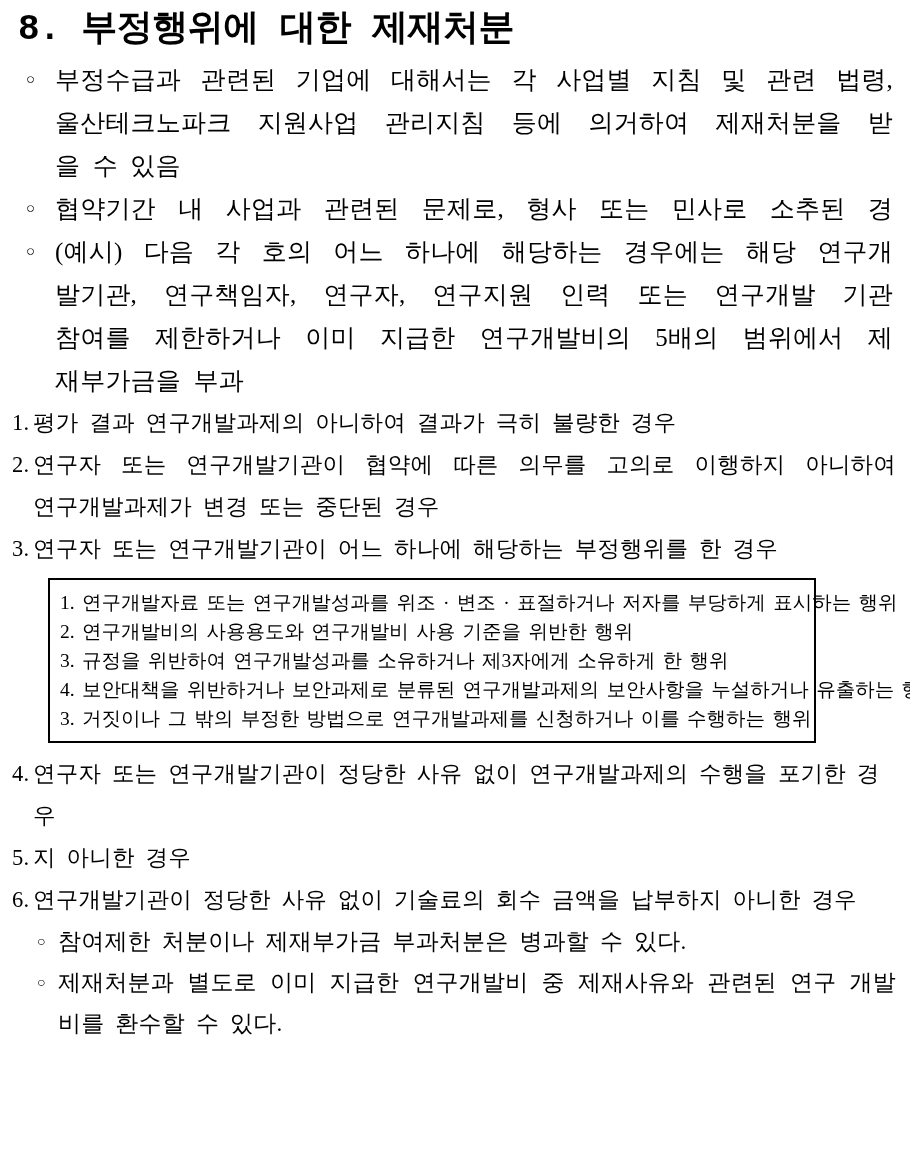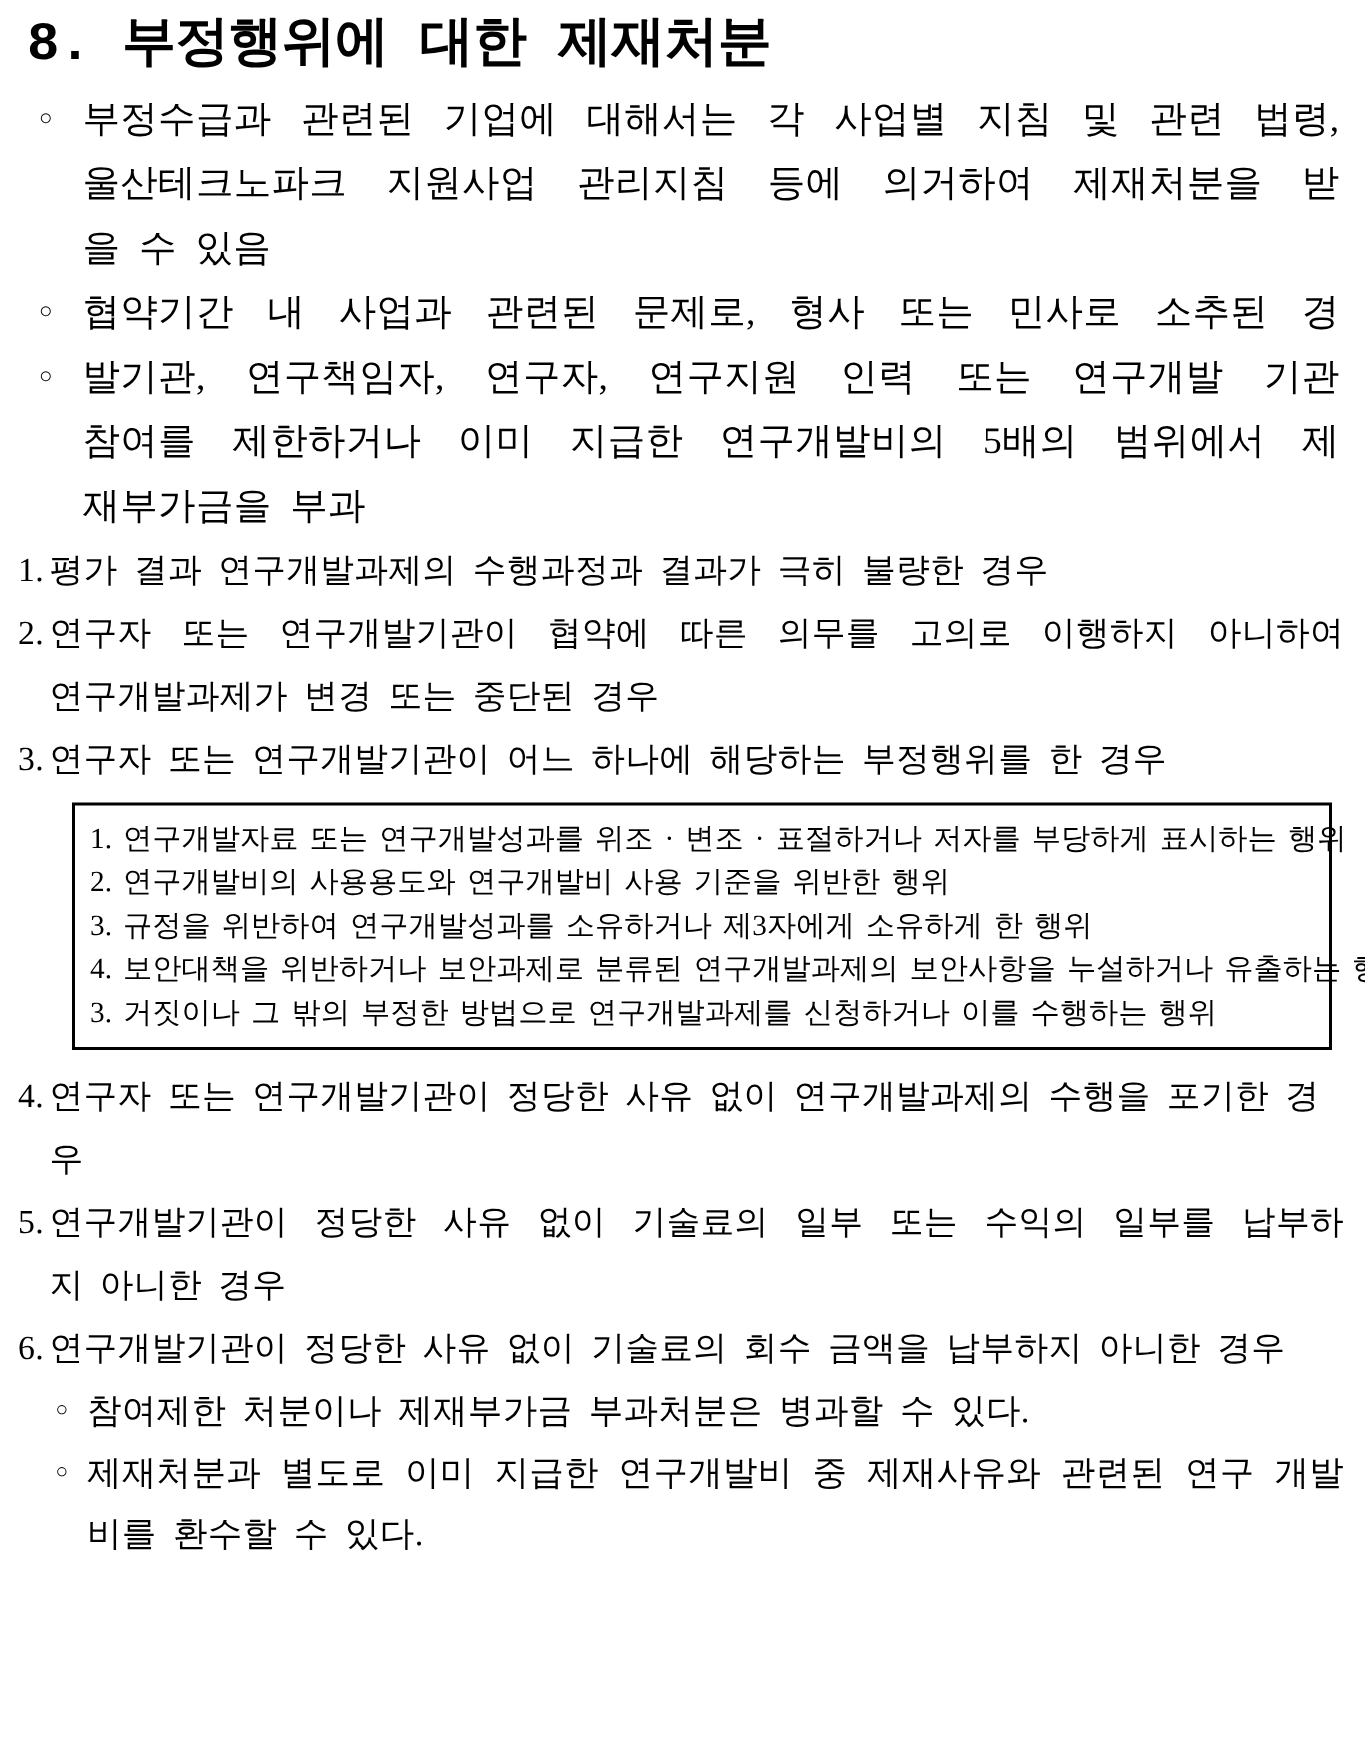--- a/index.html
+++ b/index.html
@@ -55,21 +55,21 @@
     left: 12px; top: 0;
     font-size: 22.5px;
     line-height: 42px;
     word-spacing: 0;
   }
 
   
   .box {
     box-sizing: border-box;
     margin: 8px 3px 10px 48px;
-    width: 840px;
+    width: 768px;
     border: 2px solid #000000;
     padding: 8px 12px 8px 10px;
   }
   .box-line {
     font-size: 19.5px;
     line-height: 29px;
     word-spacing: 2.5px;
     white-space: nowrap;
   }
 
@@ -104,30 +104,31 @@
         <div class="line fill">부정수급과 관련된 기업에 대해서는 각 사업별 지침 및 관련 법령,</div>
         <div class="line fill">울산테크노파크 지원사업 관리지침 등에 의거하여 제재처분을 받</div>
         <div class="line">을 수 있음</div>
       </div>
       <div class="bullet">
         <span class="marker">○</span>
         <div class="line fill">협약기간 내 사업과 관련된 문제로, 형사 또는 민사로 소추된 경</div>
       </div>
       <div class="bullet">
         <span class="marker">○</span>
+        <div class="line fill">(예시) 다음 각 호의 어느 하나에 해당하는 경우에는 해당 연구개</div>
         <div class="line fill">발기관, 연구책임자, 연구자, 연구지원 인력 또는 연구개발 기관</div>
         <div class="line fill">참여를 제한하거나 이미 지급한 연구개발비의 5배의 범위에서 제</div>
         <div class="line">재부가금을 부과</div>
       </div>
     </section>
 
   <section id="numbered-a">
       <div class="numitem">
         <span class="marker">1.</span>
-        <div class="line">평가 결과 연구개발과제의 수행과정과 결과가 극히 불량한 경우</div>
+        <div class="line">평가 결과 연구개발과제의 아니하여 결과가 극히 불량한 경우</div>
       </div>
       <div class="numitem">
         <span class="marker">2.</span>
         <div class="line fill">연구자 또는 연구개발기관이 협약에 따른 의무를 고의로 이행하지 아니하여</div>
         <div class="line">연구개발과제가 변경 또는 중단된 경우</div>
       </div>
       <div class="numitem">
         <span class="marker">3.</span>
         <div class="line">연구자 또는 연구개발기관이 어느 하나에 해당하는 부정행위를 한 경우</div>
       </div>
@@ -141,21 +142,20 @@
       <div class="box-line">3. 거짓이나 그 밖의 부정한 방법으로 연구개발과제를 신청하거나 이를 수행하는 행위</div>
     </div>
 
   <section id="numbered-b">
       <div class="numitem">
         <span class="marker">4.</span>
         <div class="line">연구자 또는 연구개발기관이 정당한 사유 없이 연구개발과제의 수행을 포기한 경우</div>
       </div>
       <div class="numitem">
         <span class="marker">5.</span>
-        <div class="line fill">연구개발기관이 정당한 사유 없이 기술료의 일부 또는 수익의 일부를 납부하</div>
         <div class="line">지 아니한 경우</div>
       </div>
       <div class="numitem">
         <span class="marker">6.</span>
         <div class="line">연구개발기관이 정당한 사유 없이 기술료의 회수 금액을 납부하지 아니한 경우</div>
       </div>
     </section>
 
   <section id="bottom-bullets">
       <div class="bullet bottom">

